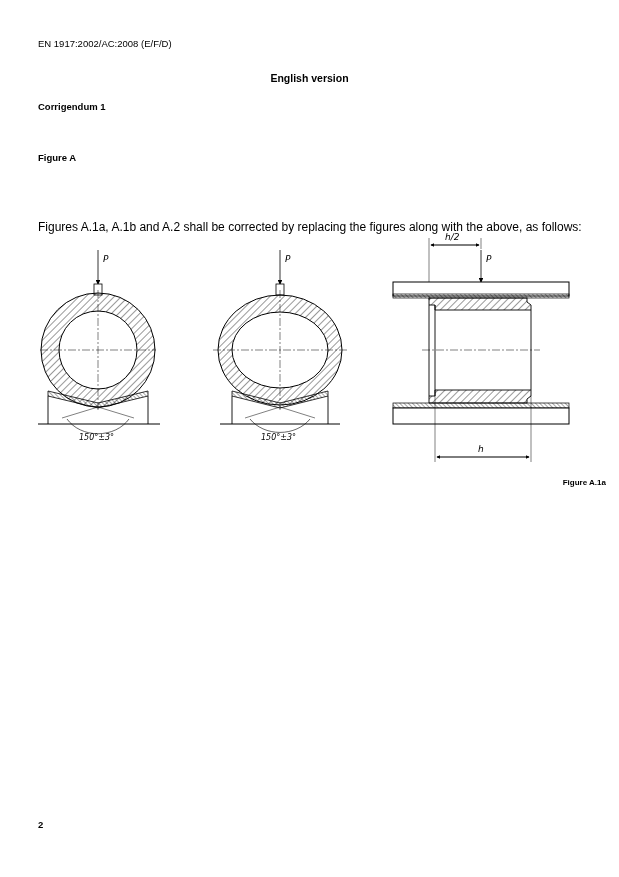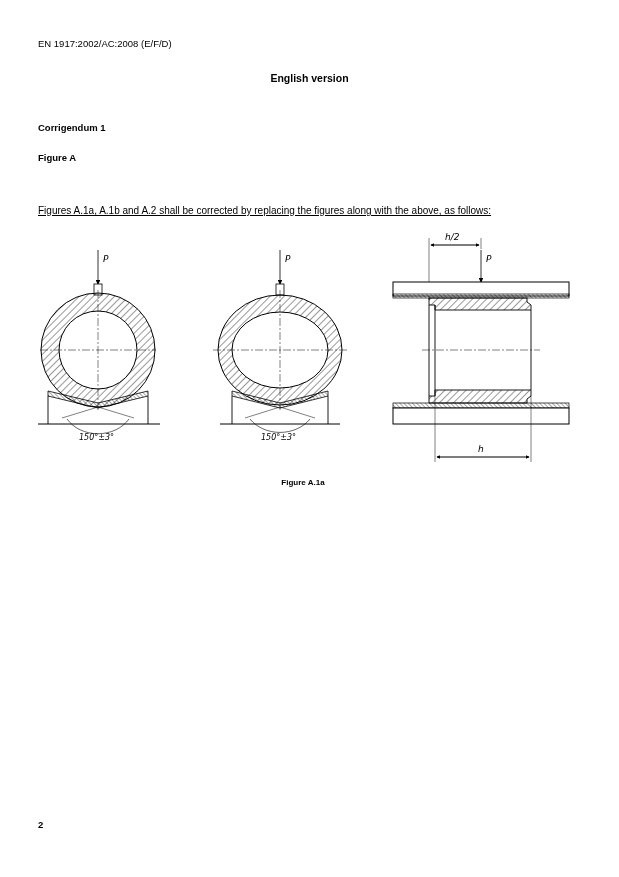--- a/index.html
+++ b/index.html
@@ -2,32 +2,32 @@
 <html><head>
 <meta charset="utf-8">
 <style>
   html, body { margin:0; padding:0; background:#ffffff; }
   body { width:619px; height:877px; position:relative; overflow:hidden;
          font-family:"Liberation Sans", sans-serif; color:#000; }
   .abs { position:absolute; white-space:nowrap; }
   .hdr { left:38px; top:38px; font-size:9.5px; font-weight:normal; }
   .title { left:0; width:619px; text-align:center; top:72px; font-size:10.5px; font-weight:bold; }
   .h2 { left:38px; font-size:9.5px; font-weight:bold; }
-  .body-text { left:38px; top:205px; font-size:10px;text-decoration:underline; }
-  .caption { left:0; width:606px; text-align:center; top:478px; font-size:8px; font-weight:bold; }
+  .body-text { left:38px; top:220px; font-size:12px; }
+  .caption { left:0; width:606px; text-align:right; top:478px; font-size:8px; font-weight:bold; }
   .pagenum { left:38px; top:819px; font-size:9.5px; font-weight:bold; }
   svg.fig { position:absolute; left:0; top:0; }
   svg text { font-family:"DejaVu Sans", sans-serif; font-style:italic; }
 </style>
 </head>
 <body>
 
 <div class="abs hdr">EN 1917:2002/AC:2008 (E/F/D)</div>
 <div class="abs title">English version</div>
-<div class="abs h2" style="top:122px;text-align:right;">Corrigendum 1</div>
+<div class="abs h2" style="top:101px;text-align:right;">Corrigendum 1</div>
 <div class="abs h2" style="top:152px;">Figure A</div>
 <div class="abs body-text">Figures A.1a, A.1b and A.2 shall be corrected by replacing the figures along with the above, as follows:</div>
 
 <svg class="fig" width="619" height="877" viewBox="0 0 619 877">
   <defs>
     <pattern id="hatch" patternUnits="userSpaceOnUse" width="5" height="5" patternTransform="rotate(45)">
       <line x1="0" y1="0" x2="0" y2="5" stroke="#000" stroke-width="0.8"></line>
     </pattern>
     <pattern id="hatch2" patternUnits="userSpaceOnUse" width="3" height="3" patternTransform="rotate(-45)">
       <line x1="0" y1="0" x2="0" y2="3" stroke="#000" stroke-width="0.7"></line>

